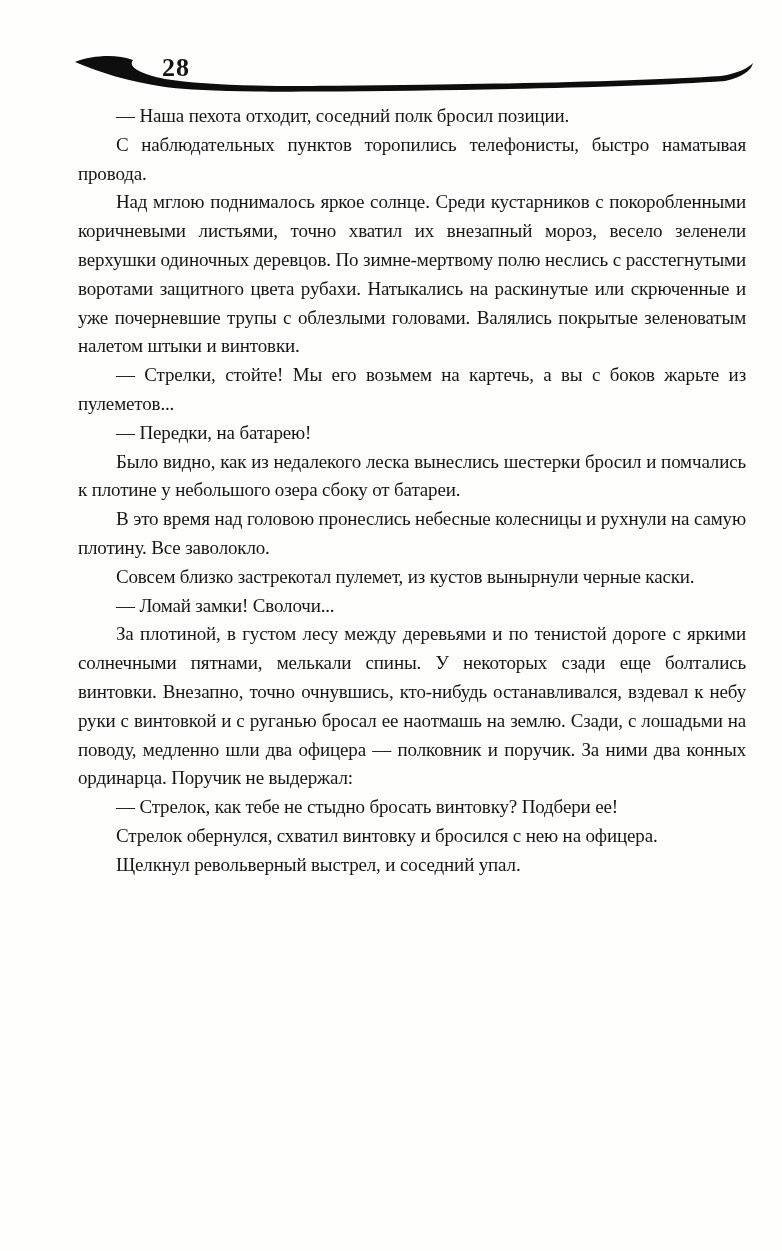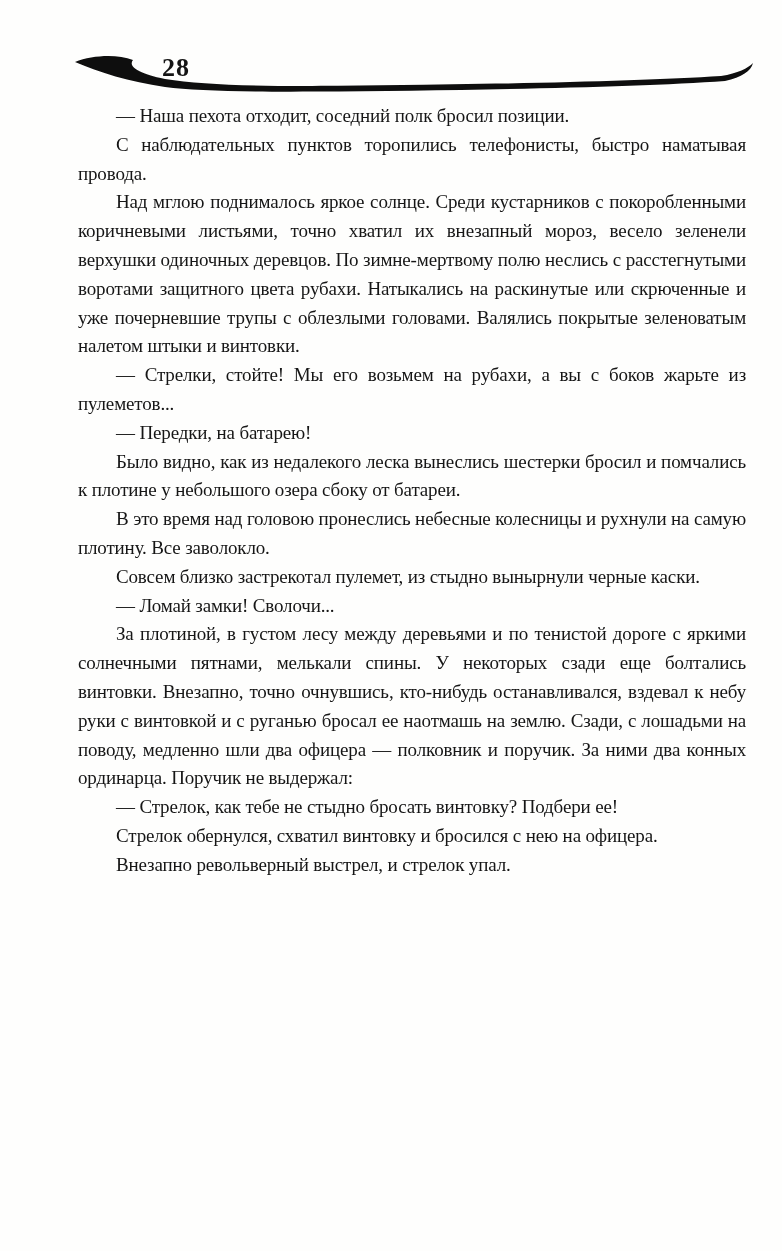--- a/index.html
+++ b/index.html
@@ -77,25 +77,25 @@
         C 56 29.5, 26 20.5, 2 10
         Z"></path>
     </svg>
     <span class="page-number">28</span>
   </div>
 
   <div class="text-block">
     <p>— Наша пехота отходит, соседний полк бросил позиции.</p>
     <p>С наблюдательных пунктов торопились телефонисты, быстро наматывая провода.</p>
     <p>Над мглою поднималось яркое солнце. Среди кустарников с покоробленными коричневыми листьями, точно хватил их внезапный мороз, весело зеленели верхушки одиночных деревцов. По зимне-мертвому полю неслись с расстегнутыми воротами защитного цвета рубахи. Натыкались на раскинутые или скрюченные и уже почерневшие трупы с облезлыми головами. Валялись покрытые зеленоватым налетом штыки и винтовки.</p>
-    <p>— Стрелки, стойте! Мы его возьмем на рубахи, а вы с боков жарьте из пулеметов...</p>
+    <p>— Стрелки, стойте! Мы его возьмем на картечь, а вы с боков жарьте из пулеметов...</p>
     <p>— Передки, на батарею!</p>
     <p>Было видно, как из недалекого леска вынеслись шестерки бросил и помчались к плотине у небольшого озера сбоку от батареи.</p>
     <p>В это время над головою пронеслись небесные колесницы и рухнули на самую плотину. Все заволокло.</p>
-    <p>Совсем близко застрекотал пулемет, из стыдно вынырнули черные каски.</p>
+    <p>Совсем близко застрекотал пулемет, из кустов вынырнули черные каски.</p>
     <p>— Ломай замки! Сволочи...</p>
     <p>За плотиной, в густом лесу между деревьями и по тенистой дороге с яркими солнечными пятнами, мелькали спины. У некоторых сзади еще болтались винтовки. Внезапно, точно очнувшись, кто-нибудь останавливался, вздевал к небу руки с винтовкой и с руганью бросал ее наотмашь на землю. Сзади, с лошадьми на поводу, медленно шли два офицера — полковник и поручик. За ними два конных ординарца. Поручик не выдержал:</p>
     <p>— Стрелок, как тебе не стыдно бросать винтовку? Подбери ее!</p>
     <p>Стрелок обернулся, схватил винтовку и бросился с нею на офицера.</p>
-    <p>Внезапно револьверный выстрел, и стрелок упал.</p>
+    <p>Щелкнул револьверный выстрел, и соседний упал.</p>
   </div>
 
 </div>
 
 </body></html>

